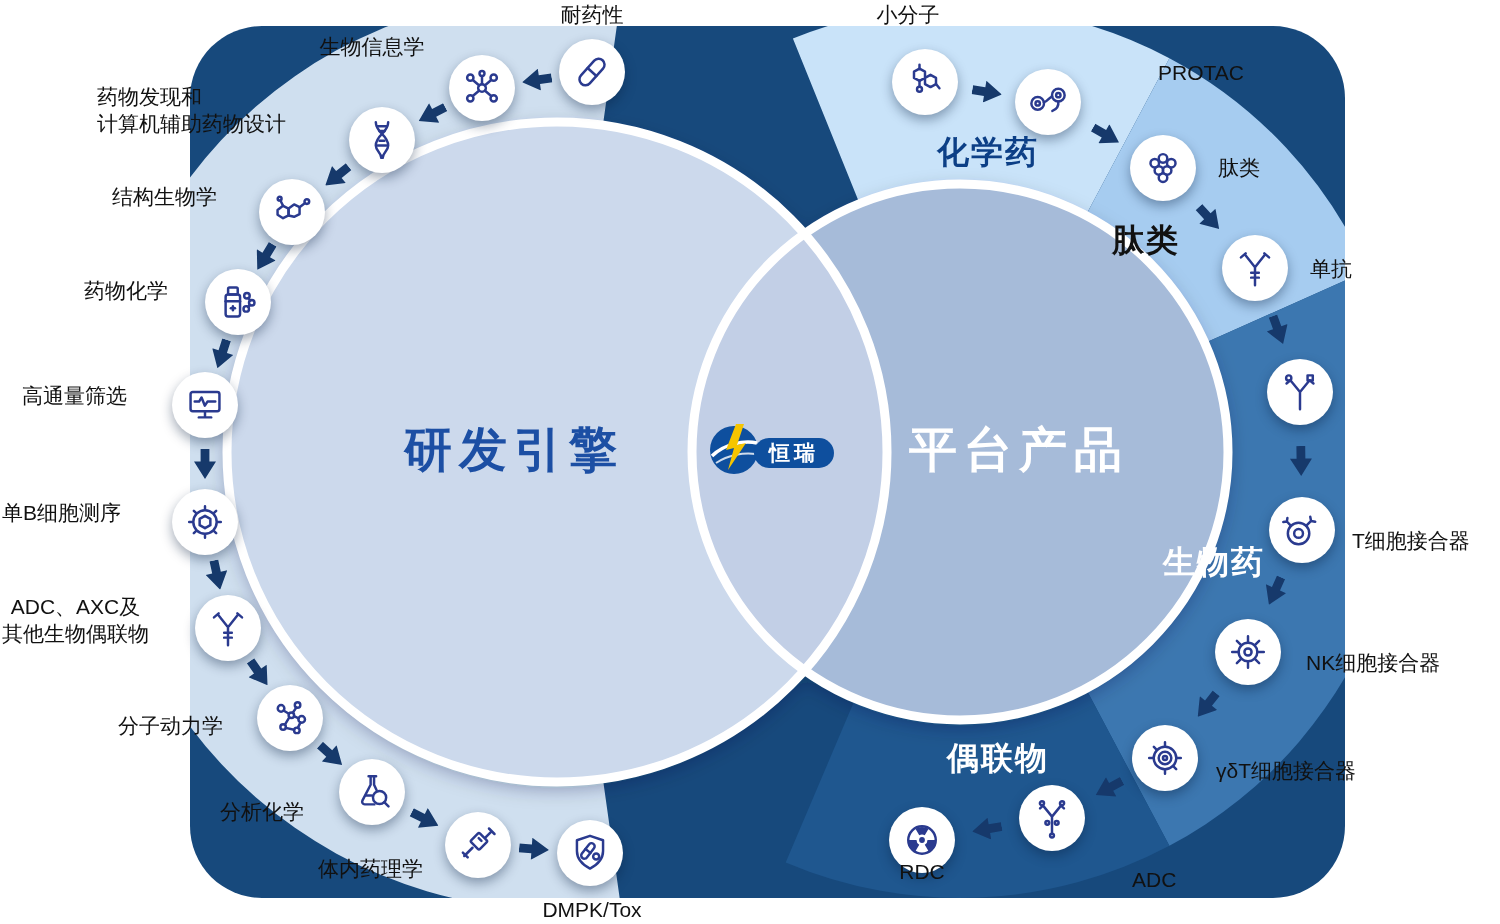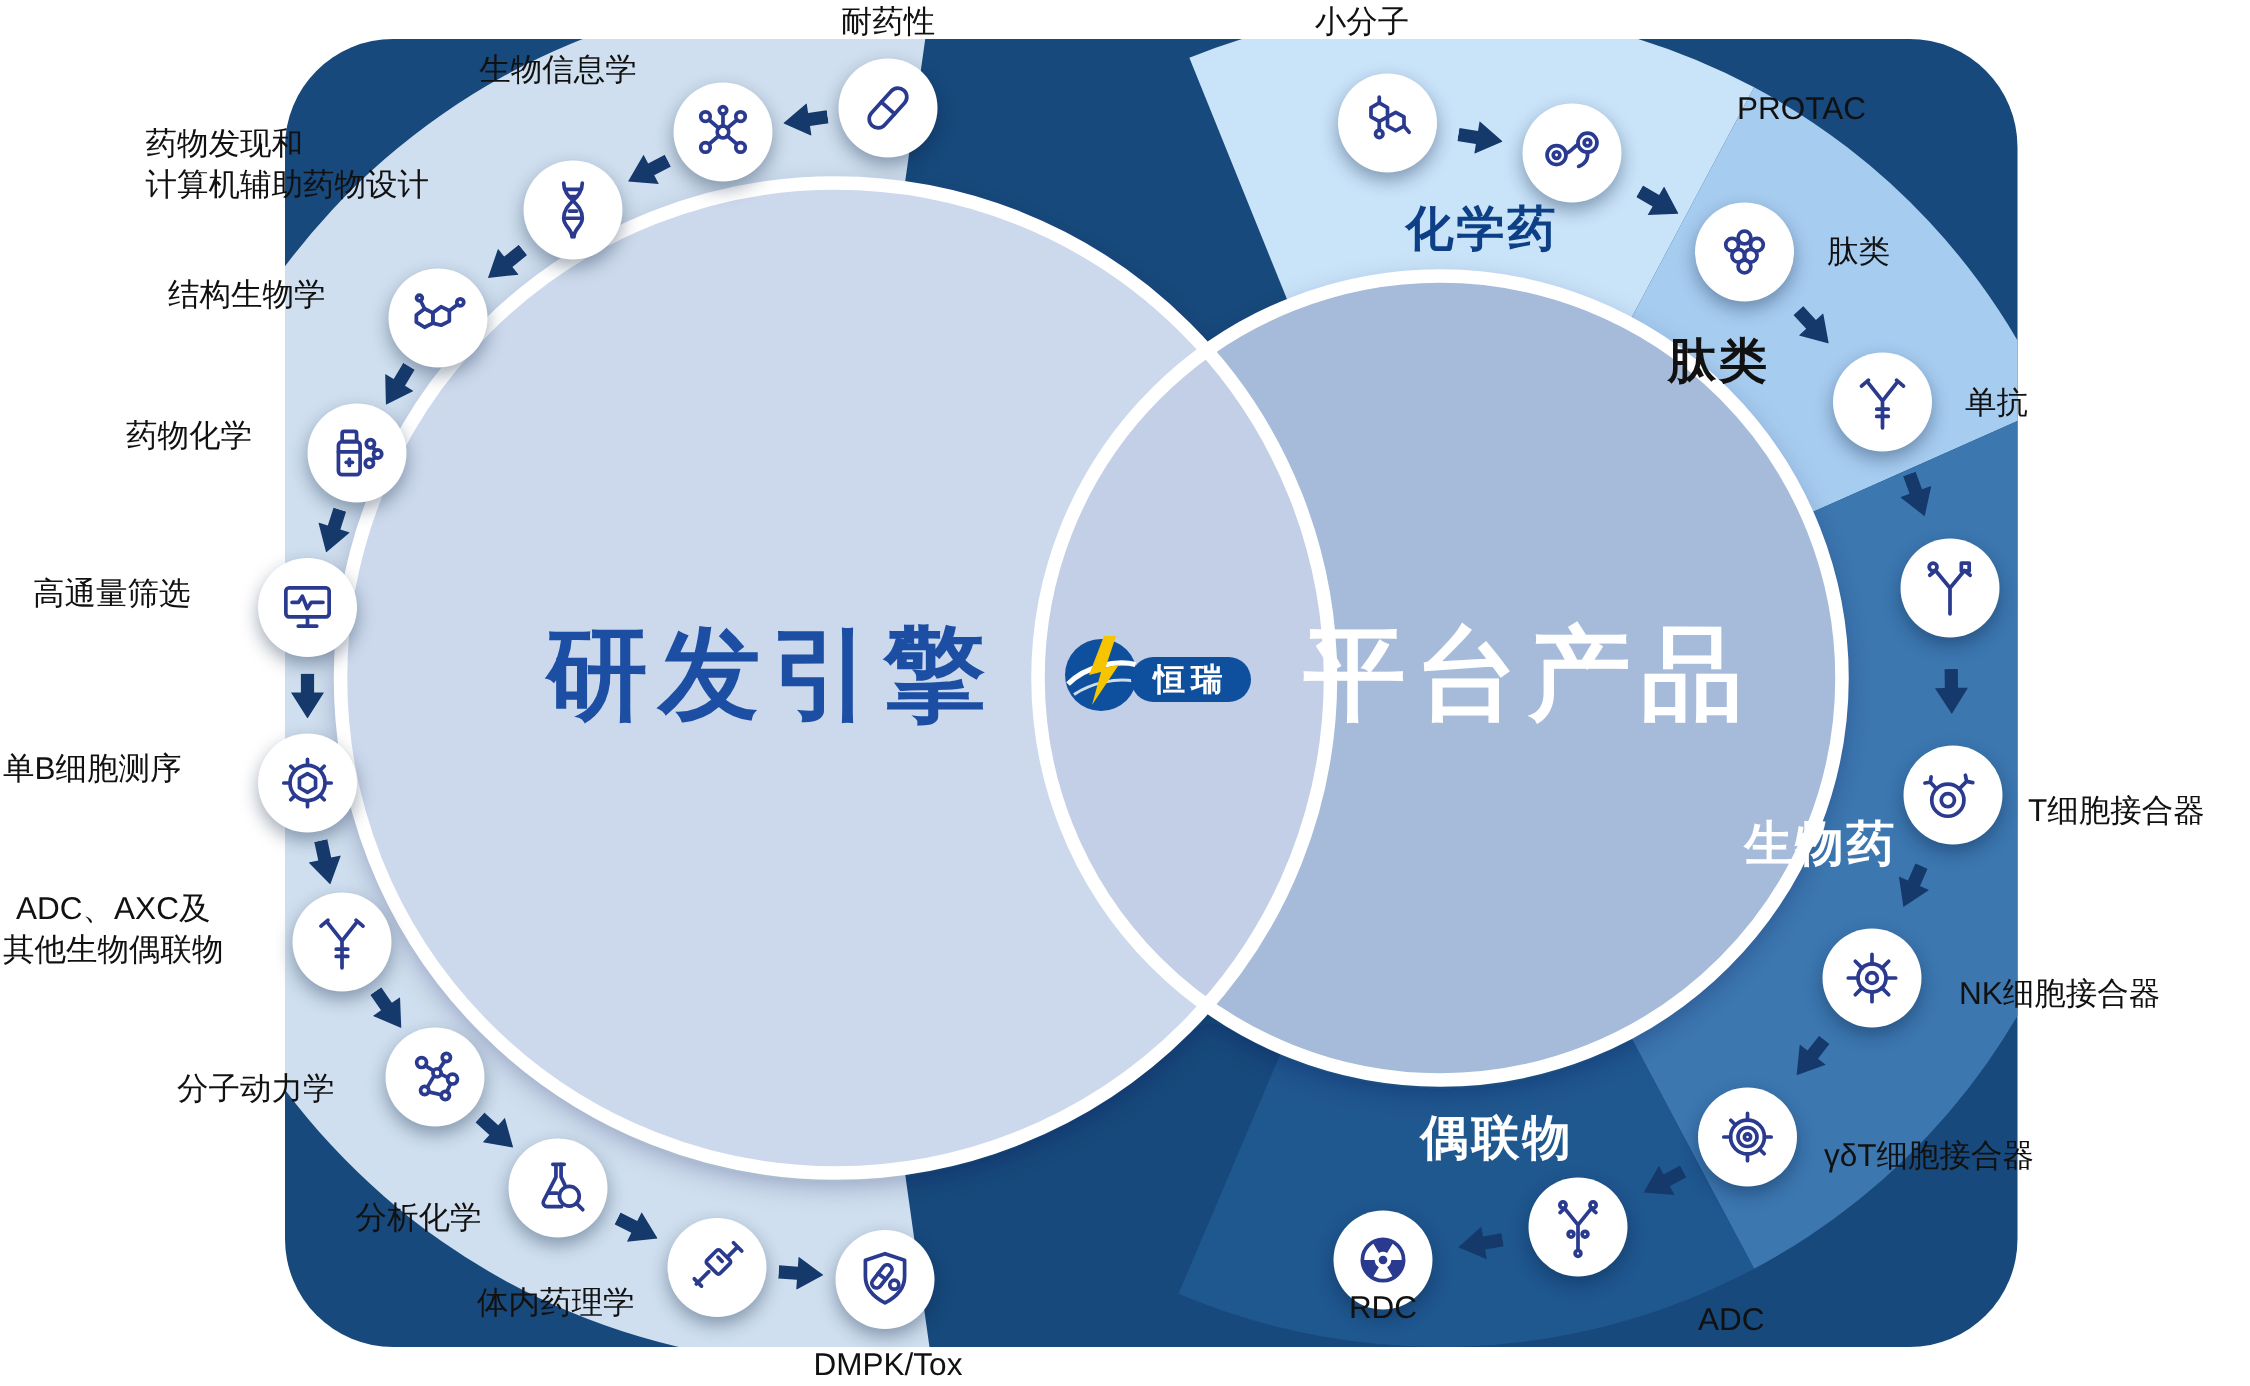--- a/index.html
+++ b/index.html
@@ -8,21 +8,21 @@
   #stage{position:relative;width:1500px;height:924px;background:#fff;overflow:hidden}
 
   #panel{position:absolute;left:190px;top:26px;width:1155px;height:872px;
          border-radius:72px;background:var(--panel,#17497c);overflow:hidden}
   #bands-svg{position:absolute;left:-190px;top:-26px;display:block}
 
   #circles-svg{position:absolute;left:0;top:0;display:block}
   #nodes{position:absolute;left:0;top:0;width:1500px;height:924px}
 
   .circle-title{position:absolute;transform:translate(-50%,-50%);
-    font-size:68px;font-weight:800;letter-spacing:7px;white-space:nowrap}
+    font-size:48px;font-weight:800;letter-spacing:7px;white-space:nowrap}
   #left-title{left:514px;top:450px;color:var(--left-title,#1c4fa4)}
   #right-title{left:1019px;top:450px;color:var(--right-title,#fff)}
 
   #logo{position:absolute;left:779px;top:452px;transform:translate(-50%,-50%)}
 
   .node{position:absolute;width:66px;height:66px;border-radius:50%;background:#fff;
     box-shadow:0 5px 12px rgba(8,30,60,.38);transform:translate(-50%,-50%);
     display:flex;align-items:center;justify-content:center;color:var(--icon,#2a3a8f)}
   .node svg{width:44px;height:44px;display:block}
 
@@ -206,21 +206,21 @@
         <svg viewBox="0 0 32 32">
           <g stroke="currentColor" fill="none" stroke-width="1.8" stroke-linecap="round" stroke-linejoin="round">
             <path d="M13.5 4.5h5.5M15 4.5v6.2L9 22.3a1.9 1.9 0 0 0 1.7 2.7h7"></path>
             <path d="M17.5 4.5v6.2l1.8 3.8"></path>
             <line x1="11.5" y1="18.5" x2="15.5" y2="18.5"></line>
             <circle cx="21.5" cy="20" r="4.8"></circle>
             <line x1="24.9" y1="23.4" x2="28" y2="26.5"></line>
           </g>
         </svg>
       </div>
-      <div class="ring-label left" style="left: 237px; top: 812px;">分析化学</div>
+      <div class="ring-label left" style="left: 220px; top: 812px;">分析化学</div>
       <div class="node" style="left: 478px; top: 845px;">
         <svg viewBox="0 0 32 32">
           <g stroke="currentColor" fill="none" stroke-width="1.8" stroke-linecap="round" stroke-linejoin="round">
             <line x1="24" y1="4" x2="28" y2="8"></line>
             <line x1="25.5" y1="6.5" x2="21.5" y2="10.5"></line>
             <rect x="12.2" y="8.8" width="9" height="9" rx="1.2" transform="rotate(45 16.7 13.3)"></rect>
             <line x1="12" y1="18" x2="6" y2="24"></line>
             <line x1="5" y1="21.5" x2="8.5" y2="25"></line>
             <line x1="16.5" y1="11" x2="18.5" y2="13"></line>
           </g>

